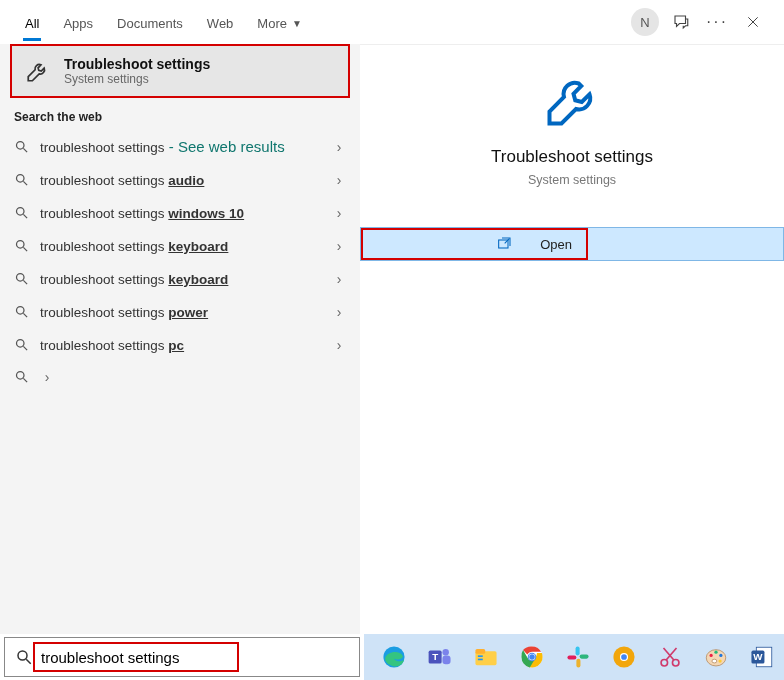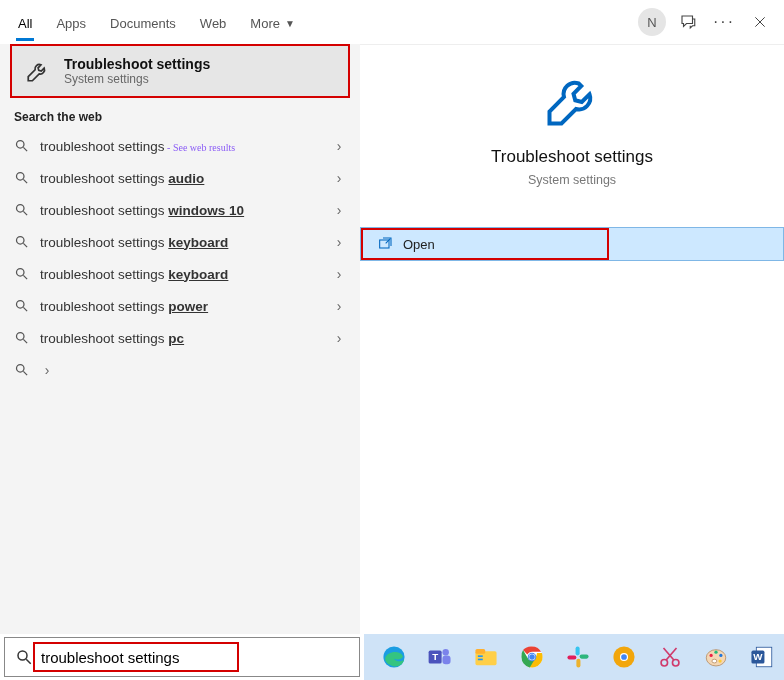--- a/index.html
+++ b/index.html
@@ -1,19 +1,19 @@
 <!DOCTYPE html>
 <html><head>
 <meta charset="utf-8">
 <style>
   * { box-sizing: border-box; margin: 0; padding: 0; font-family: "Segoe UI", Arial, sans-serif; }
   body { width: 784px; height: 680px; background: #fff; overflow: hidden; position: relative; }
 
   
-  .tabs-row { display: flex; align-items: center; height: 44px; padding: 0 6px; }
+  .tabs-row { display: flex; align-items: center; height: 44px; padding: 0 13px; }
   .tabs { display: flex; gap: 0; }
   .tab { padding: 12px 12px 10px 12px; font-size: 13px; color: #555; cursor: pointer; position: relative; }
   .tab.active { color: #000; font-weight: 400; }
   .tab.active::after { content:""; position:absolute; left:10px; right:10px; bottom:0; height:3px; background:#0078d4; }
   .tab-more { display:flex; align-items:center; gap:5px; }
   .spacer { flex: 1; }
   .top-ctrl { width: 36px; height: 36px; display:flex; align-items:center; justify-content:center; color:#444; cursor:pointer; }
   .avatar { width:28px; height:28px; border-radius:50%; background:#e5e5e5; color:#555; font-size:13px; display:flex; align-items:center; justify-content:center; }
 
   
@@ -26,31 +26,31 @@
   .best-match { display:flex; align-items:center; gap:12px; padding: 10px 12px; background:#e6e6e6; border:2px solid #d40000; margin: 0 10px 4px 10px; cursor:pointer; }
   .bm-icon { width:28px; height:28px; color:#333; display:flex; align-items:center; justify-content:center; }
   .bm-title { font-size:14px; font-weight:600; color:#111; }
   .bm-sub { font-size:12px; color:#666; }
 
   .results { display:flex; flex-direction:column; }
   .result { display:flex; align-items:center; padding: 8px 14px; gap: 10px; cursor:pointer; color:#333; }
   .result .search-ico { width:16px; height:16px; color:#555; flex-shrink:0; }
   .result .txt { font-size:13.5px; flex:1; }
   .result .txt .bold { font-weight:700;text-decoration:underline; }
-  .result .hint { font-size:10px; color:#8b5cf6;font-family:Liberation Serif, serif; }
+  .result .hint { font-size:15px; color:#0f766e; }
   .result .chev { color:#666; font-size:14px; width:14px; text-align:center; }
 
   
   .preview { text-align:center; padding: 26px 20px 30px; border-bottom: none; }
   .wrench-big { width:60px; height:60px; margin: 0 auto 16px; color:#0067c0; }
   .pv-title { font-size:17px; color:#111; margin-bottom:6px; }
   .pv-sub { font-size:12.5px; color:#777; }
 
   .action-row { display:flex; align-items:center; height:34px; background:#cde8ff; border:1px solid #7fb7e6; cursor:pointer; margin: 10px 0 0 0; }
-  .action-inner { display:flex; align-items:center; gap:10px; height:100%; width:248px; border:2px solid #d40000; padding: 0 14px; }
+  .action-inner { display:flex; align-items:center; gap:28px; height:100%; width:227px; border:2px solid #d40000; padding: 0 14px; justify-content: flex-end; }
   .action-inner .aico { width:16px; height:16px; color:#0067c0; }
   .action-inner span { font-size:13px; color:#222; }
 
   
   .bottom { position:absolute; left:0; right:0; bottom:0; height:46px; display:flex; align-items:center; }
   .search-wrap { width:356px; height:40px; margin: 3px 4px; border:1px solid #888; background:#fff; display:flex; align-items:center; position:relative; }
   .search-wrap .sico { width:18px; height:18px; margin: 0 8px 0 10px; color:#333; flex-shrink:0; }
   .search-wrap input { border:none; outline:none; font-size:15px; flex:1; background:transparent; }
   .search-highlight { position:absolute; left:28px; top:4px; bottom:4px; width:206px; border:2px solid #d40000; pointer-events:none; }
   .taskbar { flex:1; height:46px; background:#cfe3f7; display:flex; align-items:center; padding-left:16px; gap:18px; }

